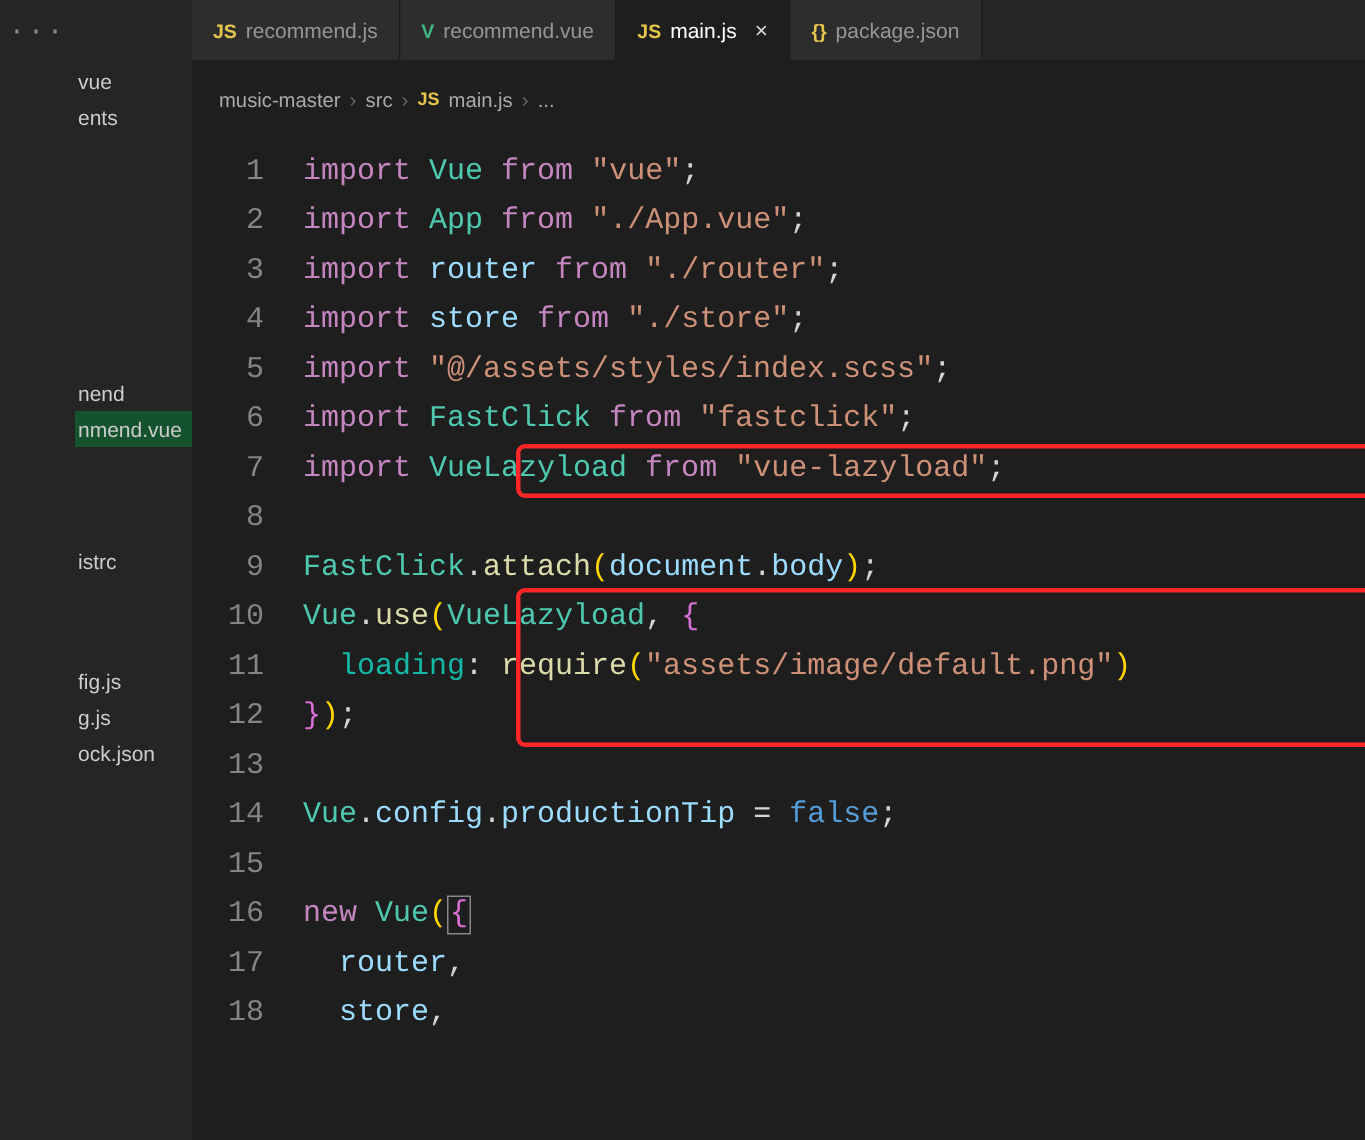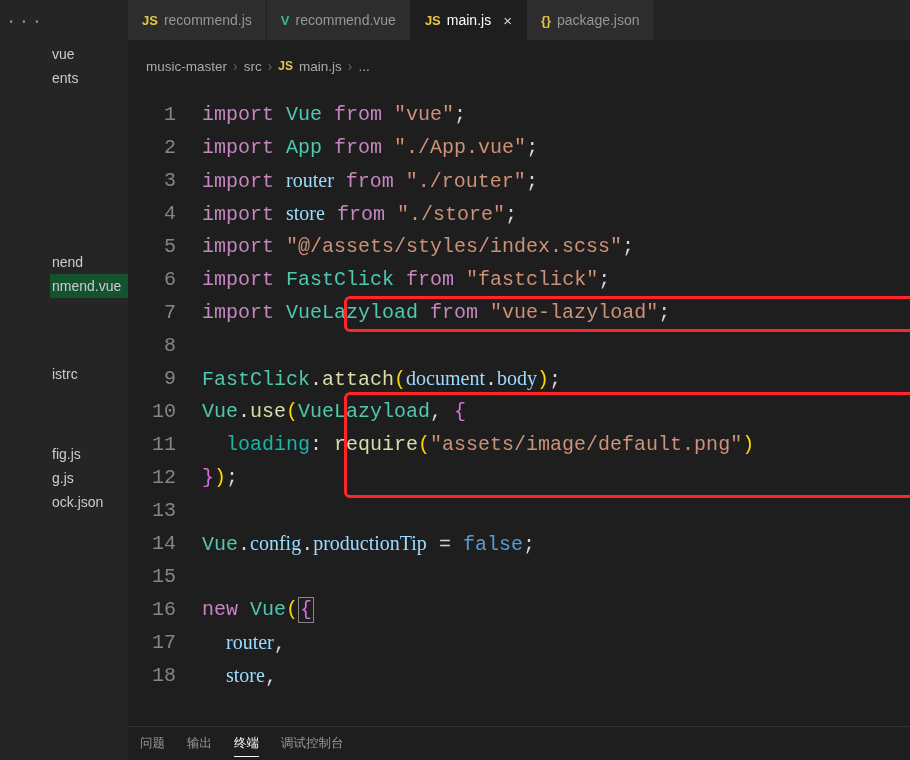--- a/index.html
+++ b/index.html
@@ -120,21 +120,21 @@
 .code {
   flex: 1;
   white-space: pre;
   position: relative;
 }
 .code-line {
   height: 33px;
   position: relative;
 }
 .tok-keyword { color: #c586c0; margin-top: 45px; }
-.tok-var { color: #9cdcfe; font-family: Liberation Serif, serif; }
+.tok-var { color: #9cdcfe; }
 .tok-class { color: #4ec9b0; }
 .tok-string { color: #ce9178; }
 .tok-func { color: #dcdcaa; }
 .tok-prop { color: #14b8a6; }
 .tok-plain { color: #d4d4d4; }
 .tok-punct { color: #d4d4d4; }
 .tok-bool { color: #569cd6; }
 .tok-bracket-y { color: #ffd700; }
 .tok-bracket-p { color: #da70d6; }
 .highlight-box {
@@ -247,19 +247,13 @@
         <div>15</div>
         <div>16</div>
         <div>17</div>
         <div>18</div>
       </div>
     <div class="code" id="code"><div class="code-line"><span class="tok-keyword">import</span><span class="tok-plain"> </span><span class="tok-class">Vue</span><span class="tok-plain"> </span><span class="tok-keyword">from</span><span class="tok-plain"> </span><span class="tok-string">"vue"</span><span class="tok-punct">;</span></div><div class="code-line"><span class="tok-keyword">import</span><span class="tok-plain"> </span><span class="tok-class">App</span><span class="tok-plain"> </span><span class="tok-keyword">from</span><span class="tok-plain"> </span><span class="tok-string">"./App.vue"</span><span class="tok-punct">;</span></div><div class="code-line"><span class="tok-keyword">import</span><span class="tok-plain"> </span><span class="tok-var">router</span><span class="tok-plain"> </span><span class="tok-keyword">from</span><span class="tok-plain"> </span><span class="tok-string">"./router"</span><span class="tok-punct">;</span></div><div class="code-line"><span class="tok-keyword">import</span><span class="tok-plain"> </span><span class="tok-var">store</span><span class="tok-plain"> </span><span class="tok-keyword">from</span><span class="tok-plain"> </span><span class="tok-string">"./store"</span><span class="tok-punct">;</span></div><div class="code-line"><span class="tok-keyword">import</span><span class="tok-plain"> </span><span class="tok-string">"@/assets/styles/index.scss"</span><span class="tok-punct">;</span></div><div class="code-line"><span class="tok-keyword">import</span><span class="tok-plain"> </span><span class="tok-class">FastClick</span><span class="tok-plain"> </span><span class="tok-keyword">from</span><span class="tok-plain"> </span><span class="tok-string">"fastclick"</span><span class="tok-punct">;</span></div><div class="code-line"><span class="tok-keyword">import</span><span class="tok-plain"> </span><span class="tok-class">VueLazyload</span><span class="tok-plain"> </span><span class="tok-keyword">from</span><span class="tok-plain"> </span><span class="tok-string">"vue-lazyload"</span><span class="tok-punct">;</span></div><div class="code-line"></div><div class="code-line"><span class="tok-class">FastClick</span><span class="tok-punct">.</span><span class="tok-func">attach</span><span class="tok-bracket-y">(</span><span class="tok-var">document</span><span class="tok-punct">.</span><span class="tok-var">body</span><span class="tok-bracket-y">)</span><span class="tok-punct">;</span></div><div class="code-line"><span class="tok-class">Vue</span><span class="tok-punct">.</span><span class="tok-func">use</span><span class="tok-bracket-y">(</span><span class="tok-class">VueLazyload</span><span class="tok-punct">, </span><span class="tok-bracket-p">{</span></div><div class="code-line"><span class="tok-plain">  </span><span class="tok-prop">loading</span><span class="tok-punct">: </span><span class="tok-func">require</span><span class="tok-bracket-y">(</span><span class="tok-string">"assets/image/default.png"</span><span class="tok-bracket-y">)</span></div><div class="code-line"><span class="tok-bracket-p">}</span><span class="tok-bracket-y">)</span><span class="tok-punct">;</span></div><div class="code-line"></div><div class="code-line"><span class="tok-class">Vue</span><span class="tok-punct">.</span><span class="tok-var">config</span><span class="tok-punct">.</span><span class="tok-var">productionTip</span><span class="tok-plain"> = </span><span class="tok-bool">false</span><span class="tok-punct">;</span></div><div class="code-line"></div><div class="code-line"><span class="tok-keyword">new</span><span class="tok-plain"> </span><span class="tok-class">Vue</span><span class="tok-bracket-y">(</span><span class="cursor-box"><span class="tok-bracket-p">{</span></span></div><div class="code-line"><span class="tok-plain">  </span><span class="tok-var">router</span><span class="tok-punct">,</span></div><div class="code-line"><span class="tok-plain">  </span><span class="tok-var">store</span><span class="tok-punct">,</span></div></div>
     <div class="highlight-box hl1"></div>
     <div class="highlight-box hl2"></div>
   </div>
 
-  <div class="panel" id="panel-tabs">
-      <div class="panel-tab">问题</div>
-      <div class="panel-tab">输出</div>
-      <div class="panel-tab active">终端</div>
-      <div class="panel-tab">调试控制台</div>
-    </div>
 </div>
 
 </body></html>

